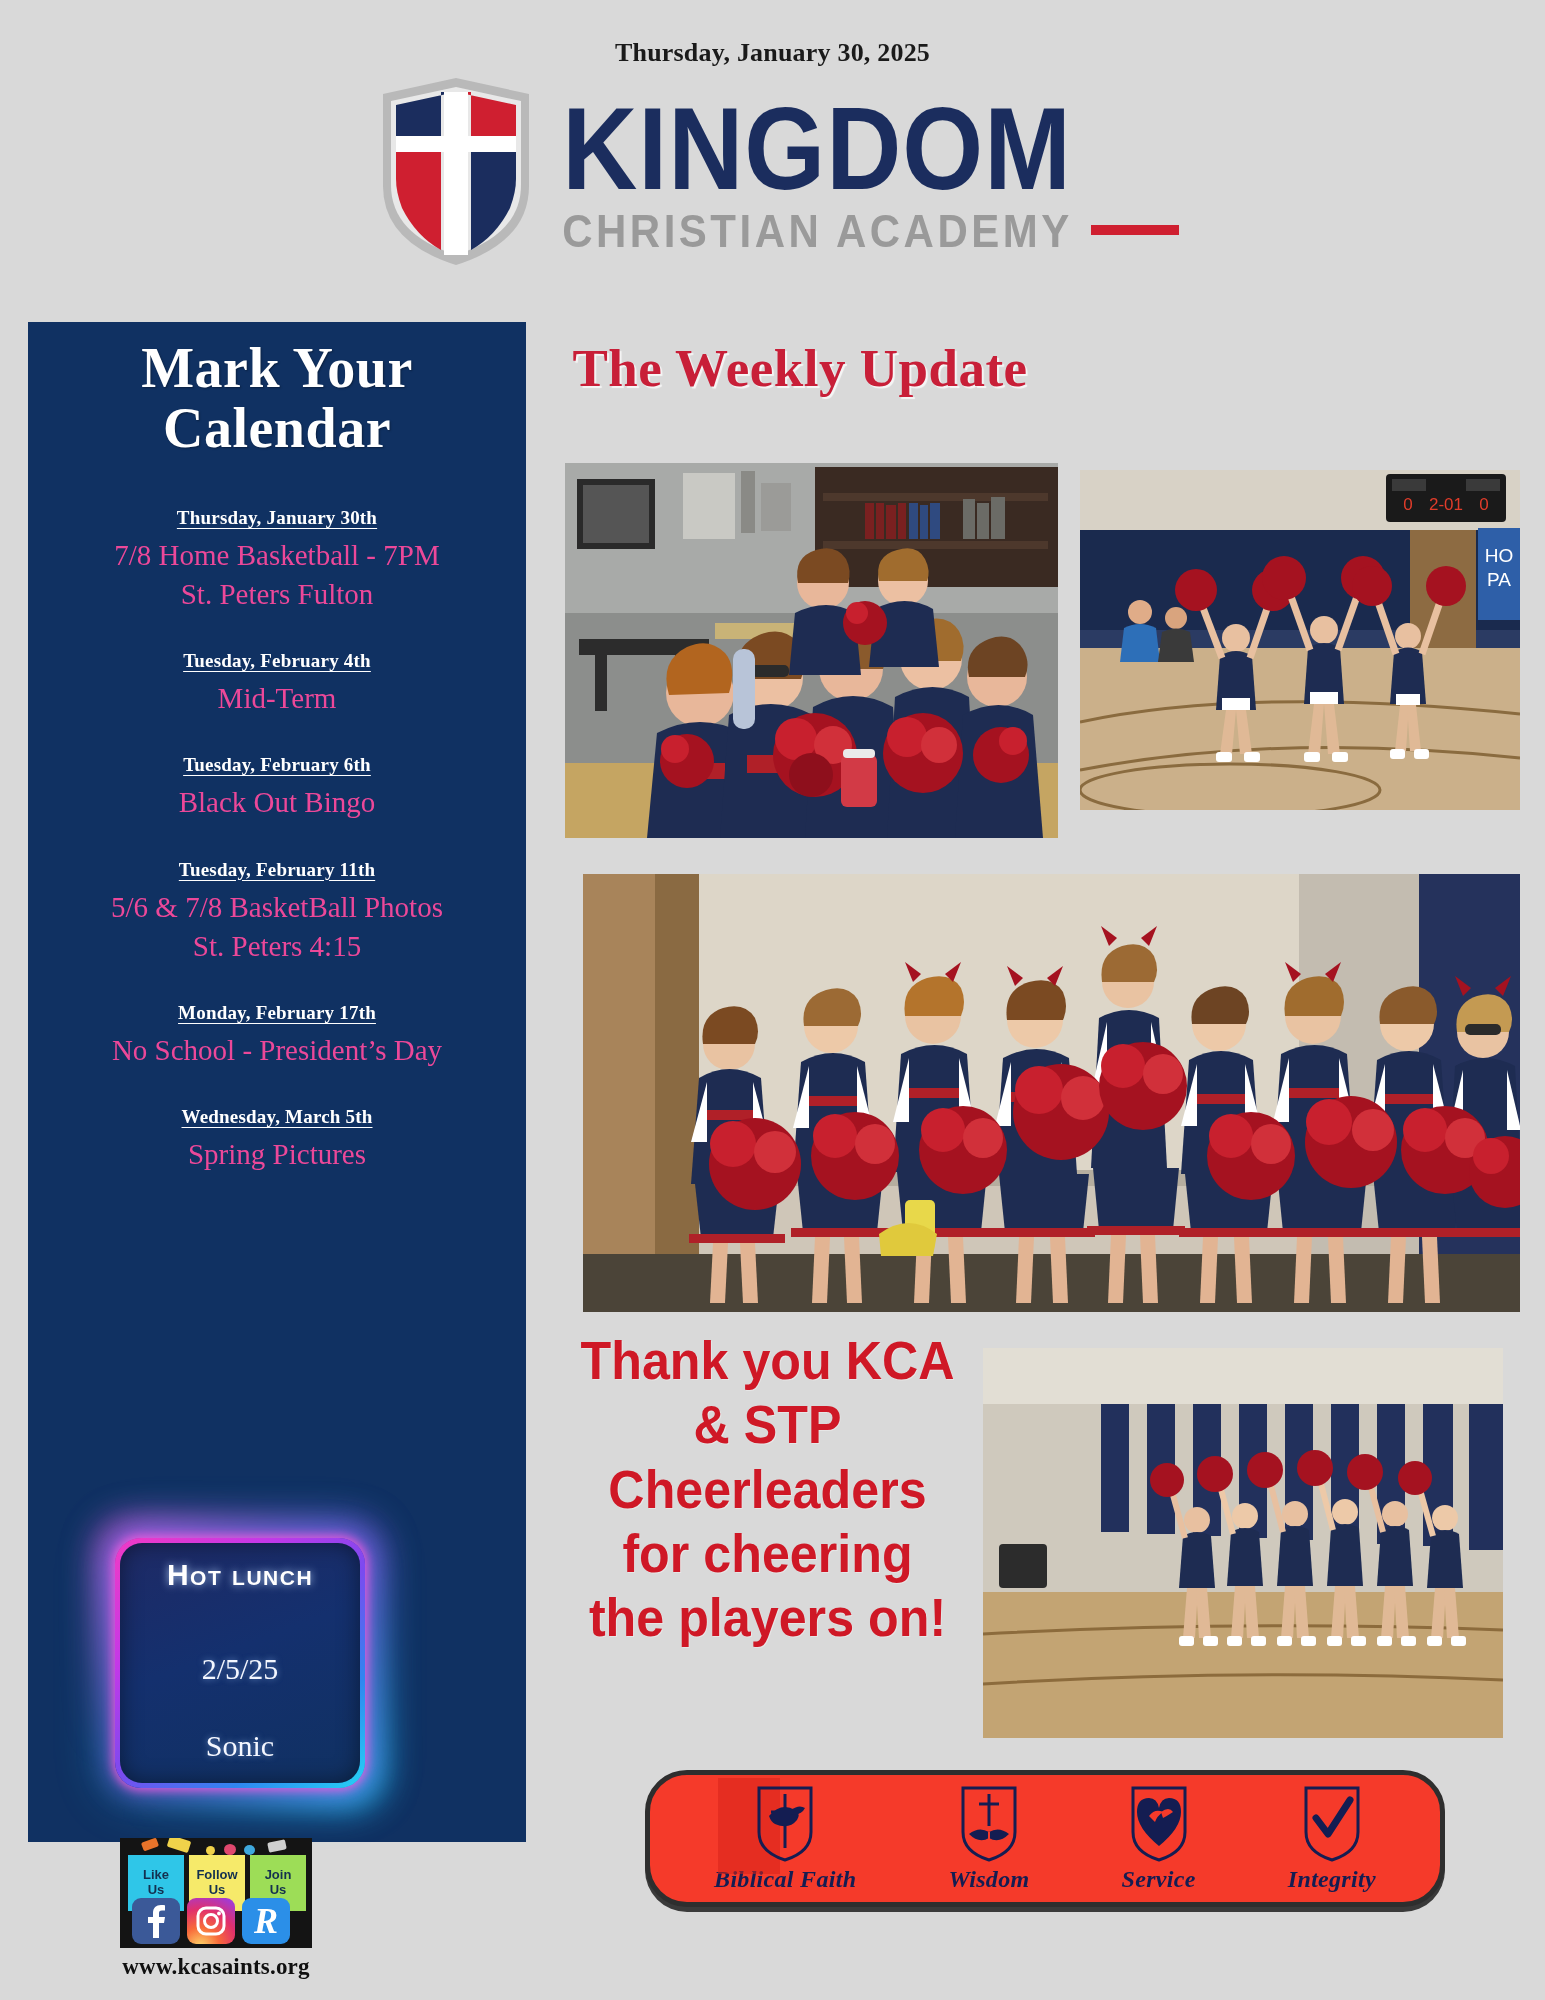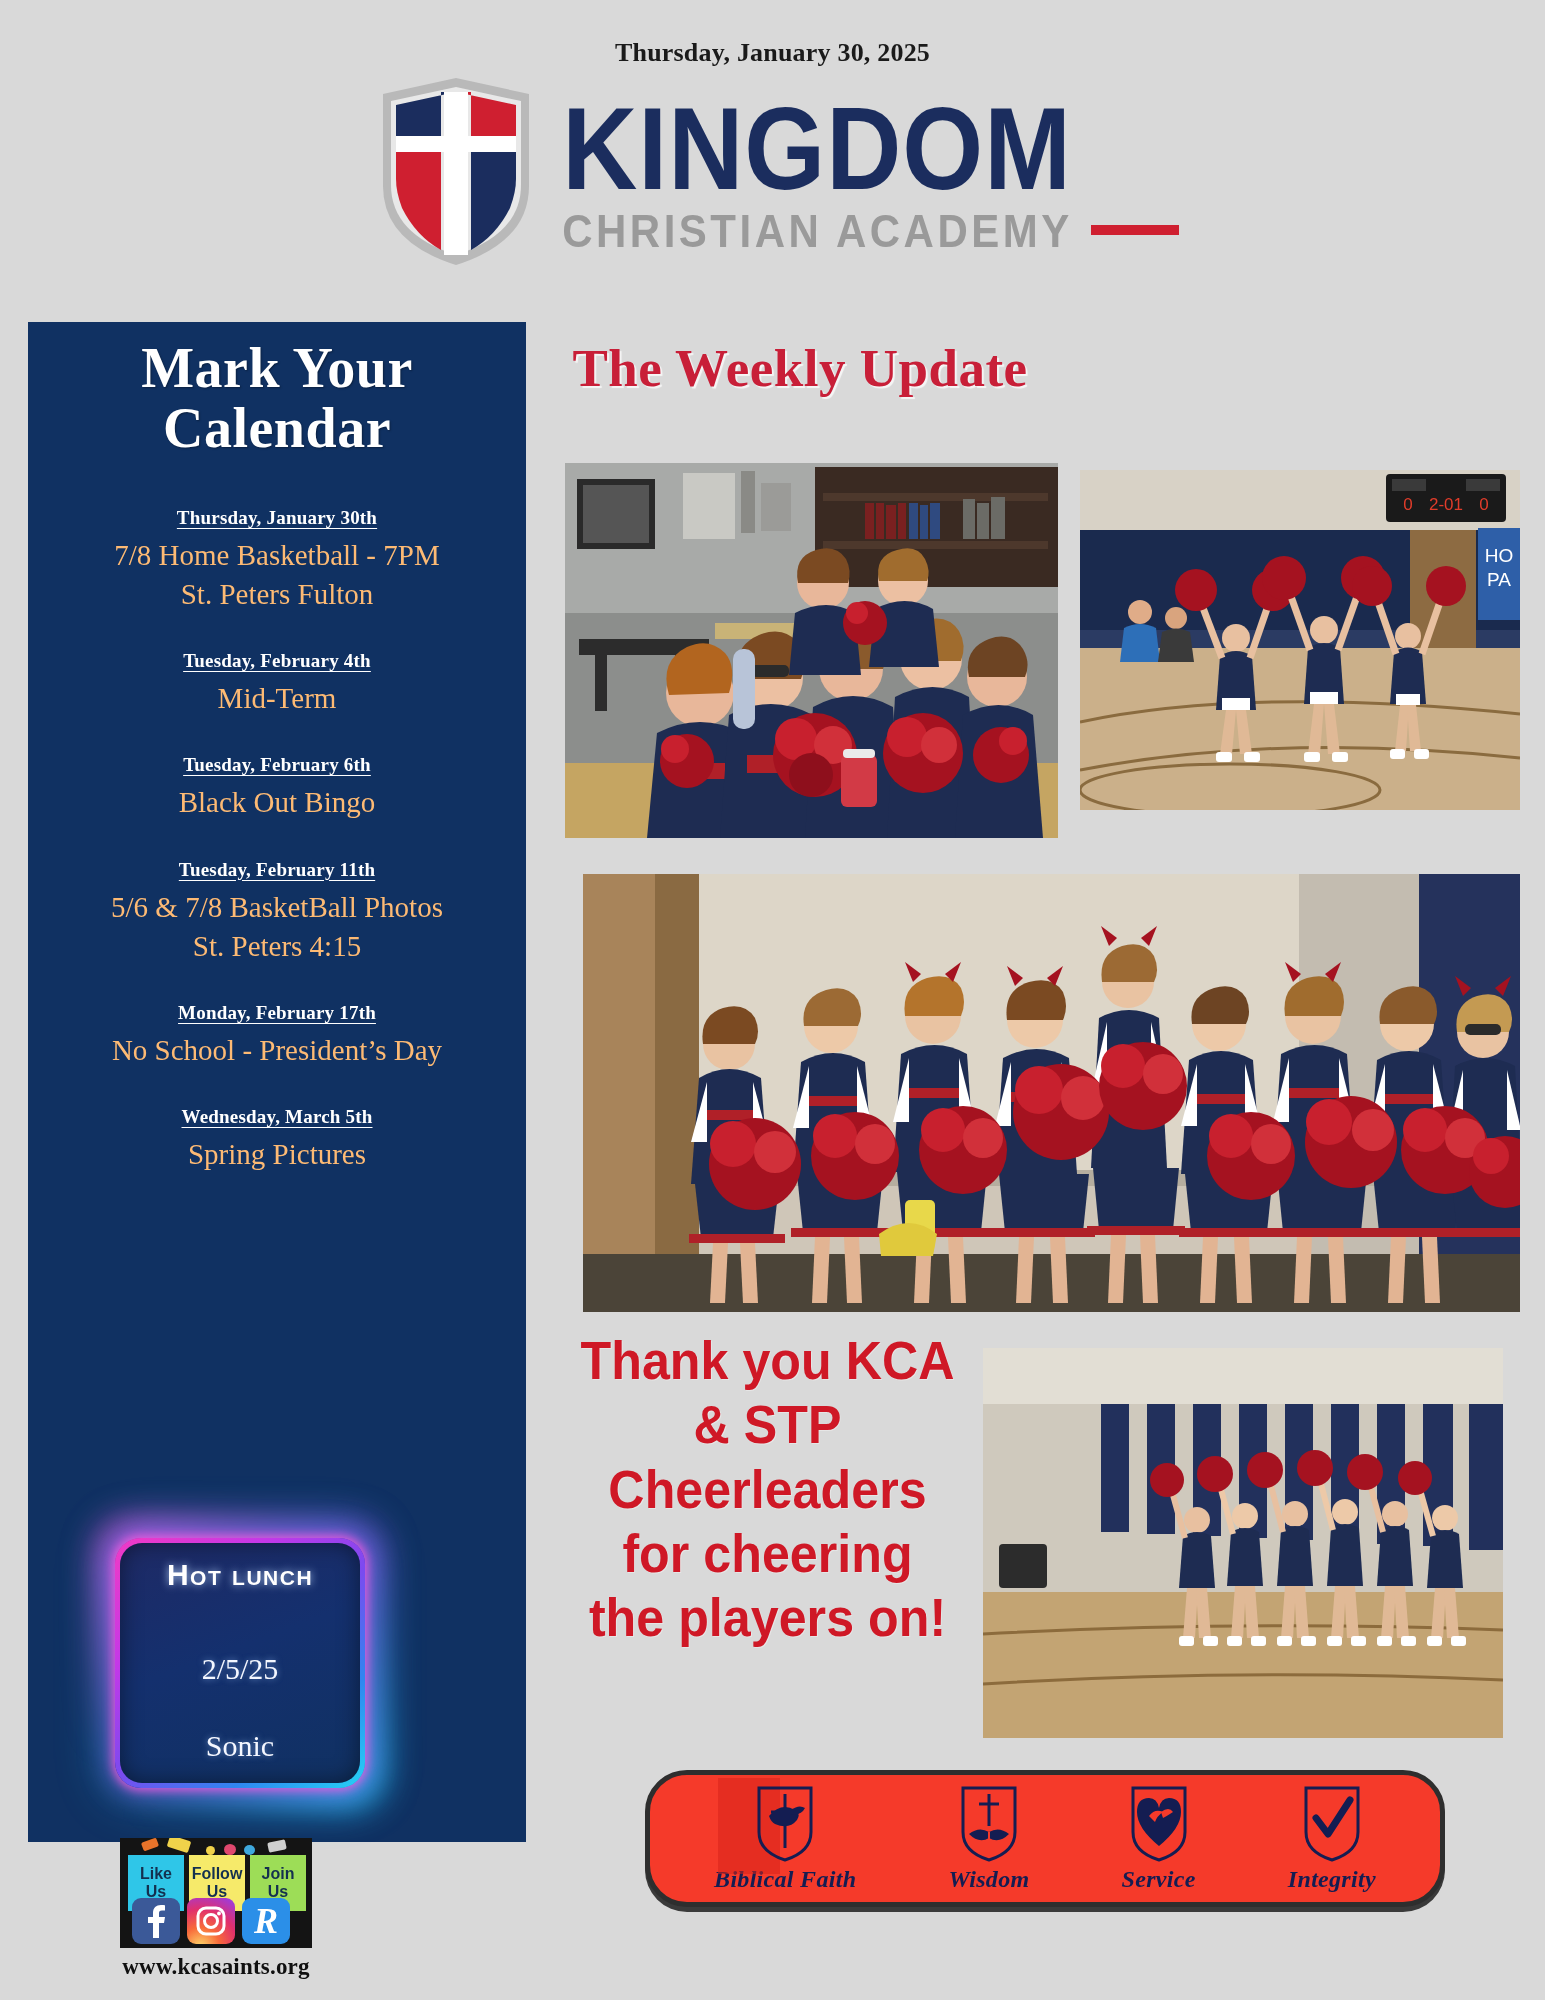--- a/index.html
+++ b/index.html
@@ -99,21 +99,21 @@
     text-underline-offset: 4px;
     display: inline-block;
     margin-bottom: 7px;
     letter-spacing: 0.2px;
   }
   .event-line {
     font-family: "Liberation Serif", serif;
     font-size: 29px;
     font-weight: normal;
     line-height: 1.35;
-    color: #fdba74;
+    color: #ec4899;
   }
 
   
   .neon-wrap {
     position: absolute;
     left: 95px;
     top: 1518px;
     width: 290px;
     height: 290px;
   }
@@ -187,21 +187,21 @@
   .notes-row {
     position: absolute;
     left: 8px; top: 17px;
     display: flex; gap: 5px;
   }
   .note {
     width: 56px; height: 56px;
     display: flex; flex-direction: column;
     justify-content: center;
     font-family: "Liberation Sans", sans-serif;
-    font-size: 16px;
+    font-size: 13px;
     font-weight: bold;
     color: #14304f;
     line-height: 1.15;
   }
   .note.like { background: #2fc6e8; }
   .note.follow { background: #f6ea6a; }
   .note.join { background: #9ddd57; }
   .icons-row {
     position: absolute;
     left: 12px; bottom: 4px;

